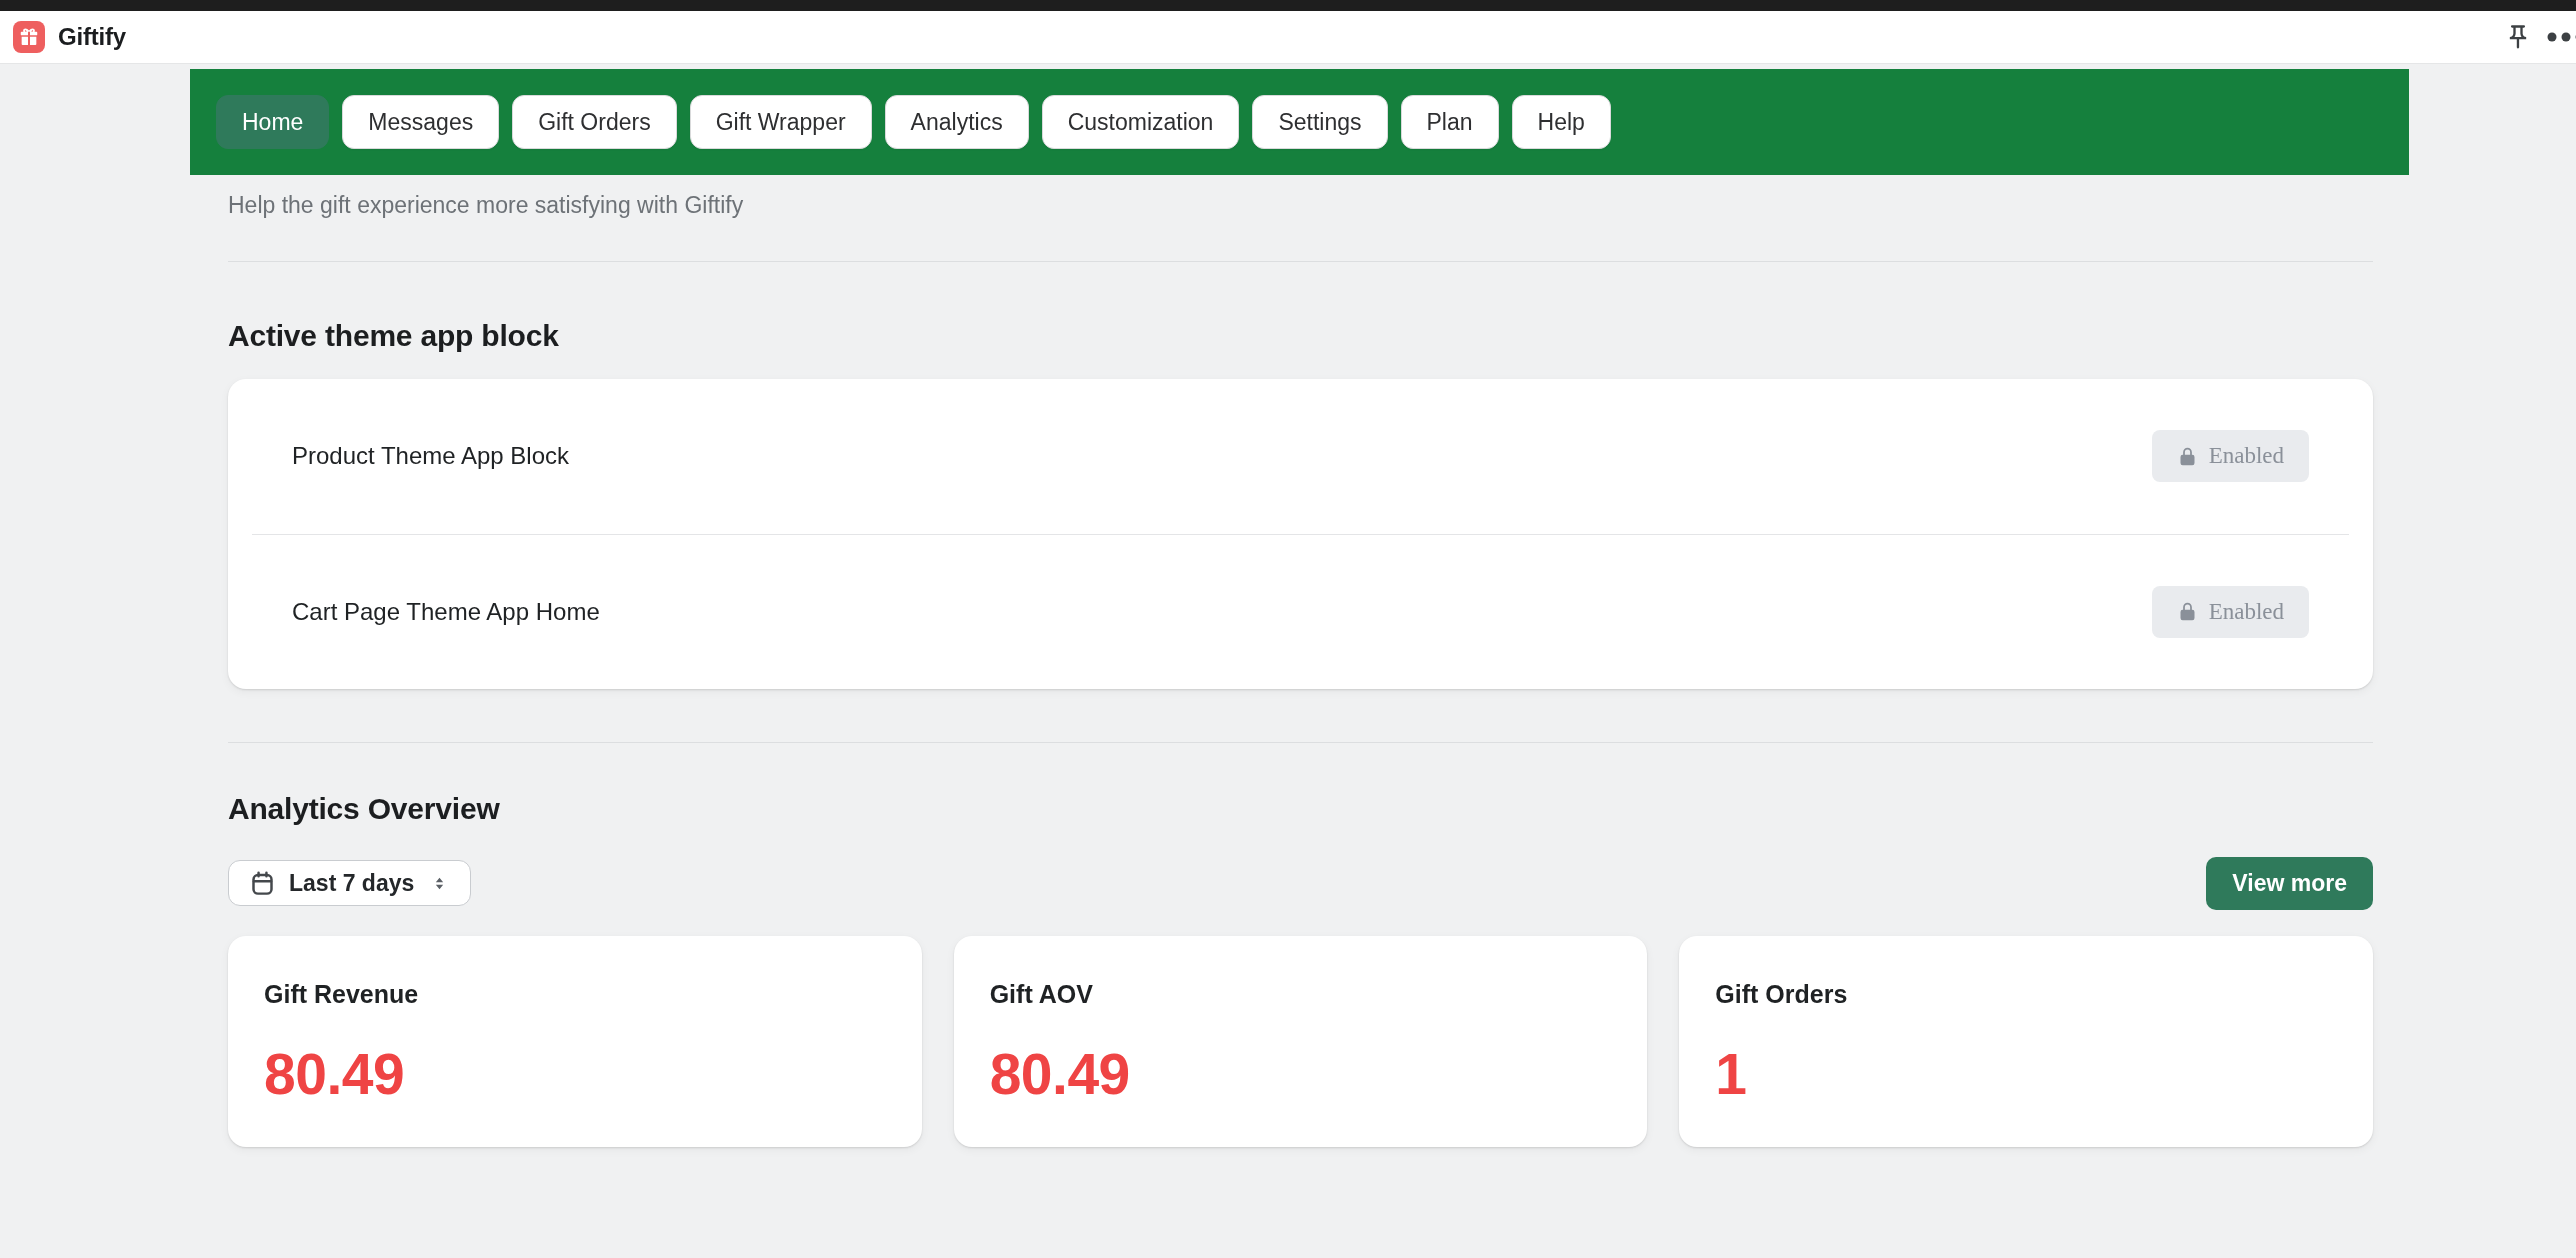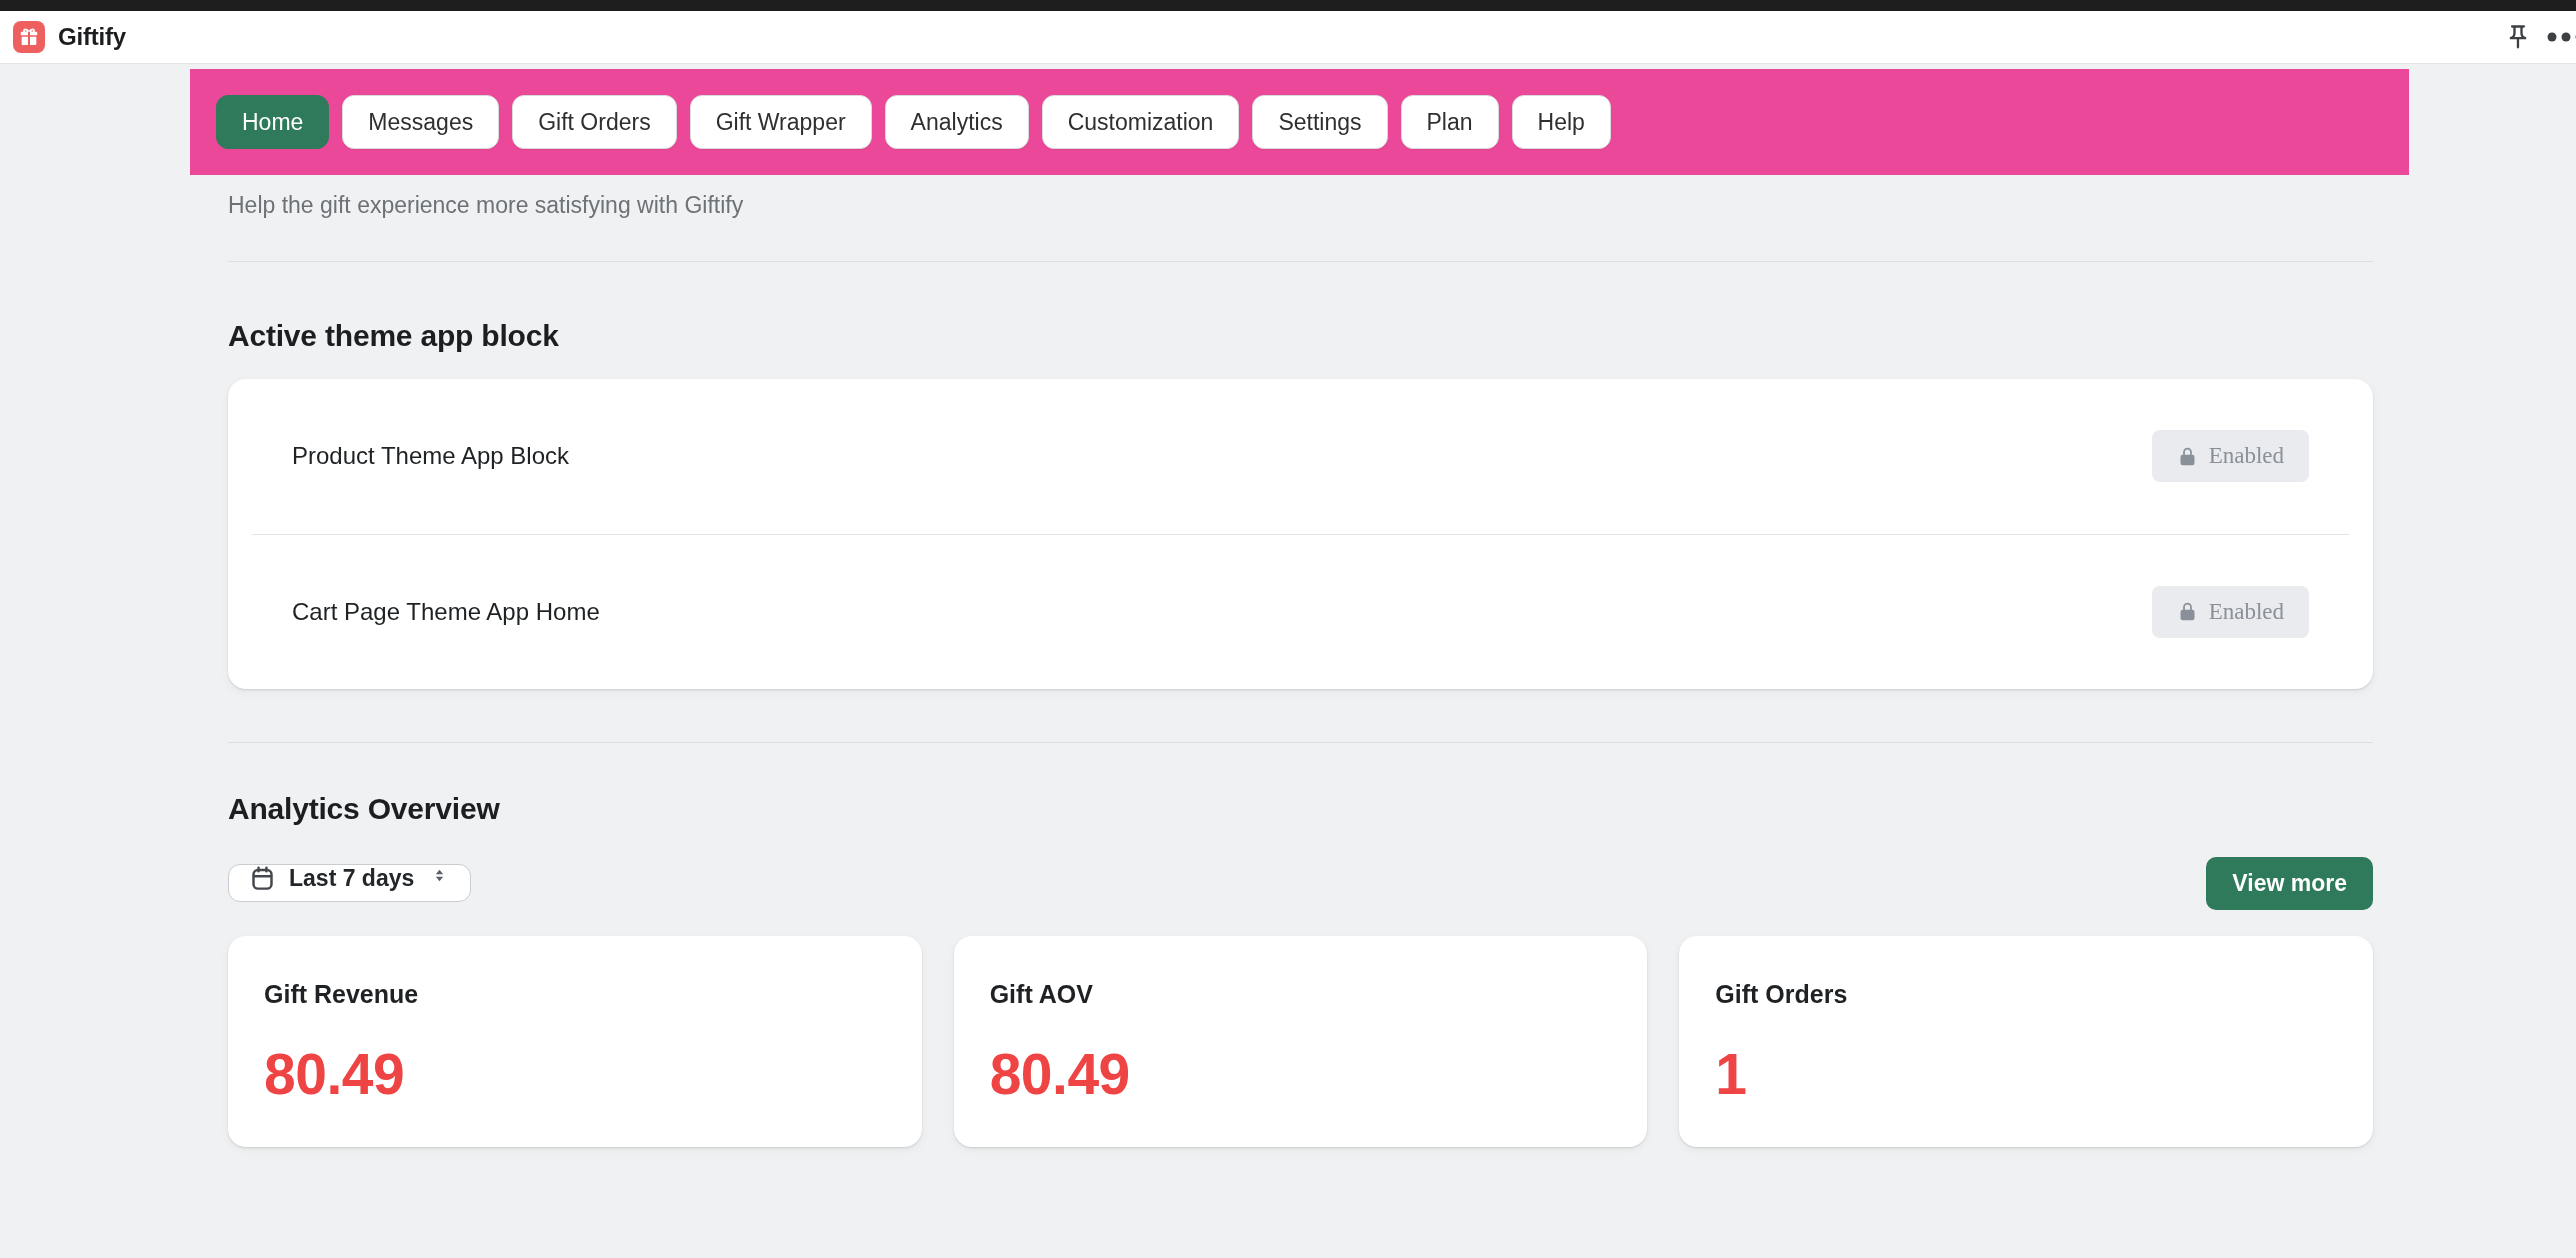--- a/index.html
+++ b/index.html
@@ -29,21 +29,21 @@
   .app-title { margin-left:13px; font-size:24px; font-weight:700; color:#1b1d1f; letter-spacing:-0.2px; }
   .header-actions { position:absolute; right:0; top:0; height:100%; display:flex; align-items:center; }
   .icon-btn { display:flex; align-items:center; justify-content:center; color:#3c4043; cursor:pointer; background:none; border:none; }
   .pin-btn svg { width:28px; height:28px; }
   .more-btn { margin-left:14px; margin-right:-16px; }
   .more-btn svg { width:46px; height:12px; }
 
   
   .nav-strip {
     position:absolute; left:190px; top:69px; width:2219px; height:106px;
-    background:#ec4899;
+    background:#15803d;
     display:flex; align-items:center;
   }
   .tabs { display:flex; gap:13px; margin-left:26px; }
   .tab {
     height:54px; padding:0 25px; border-radius:12px;
     background:#ffffff; border:1px solid #d9dadb;
     font-family:"Liberation Sans", sans-serif;
     font-size:23px; font-weight:500; color:#2e2f31;
     display:flex; align-items:center; cursor:pointer;
     box-shadow:0 1px 2px rgba(0,0,0,0.06);
@@ -78,23 +78,23 @@
     height:52px; padding:0 25px; border:none; border-radius:8px;
     background:#e9ebee; color:#8a9099;
     font-family:Liberation Serif, serif; font-size:23px; font-weight:500;
     display:flex; align-items:center; gap:11px; cursor:default;
   }
   .enabled-btn svg { width:21px; height:21px; flex:0 0 auto; }
 
   
   .controls { margin-top:30px; height:54px; display:flex; align-items:center; justify-content:space-between; }
   .date-select {
-    height:38px; padding:0 20px; background:#ffffff;
+    height:46px; padding:0 20px; background:#ffffff;
     border:1px solid #c9ccd0; border-radius:12px;
-    display:flex; gap:13px; cursor:pointer;
+    display:flex; align-items:center; gap:13px; cursor:pointer;
     font-family:"Liberation Sans", sans-serif; font-size:23px; font-weight:600; color:#24272a;
   }
   .date-select .cal-icon svg { width:27px; height:27px; display:block; color:#44484c; }
   .date-select .caret-icon svg { width:21px; height:21px; display:block; color:#5b6066; margin-left:2px; }
   .view-more {
     height:53px; padding:0 26px; border:none; border-radius:10px;
     background:#2f7a5b; color:#ffffff;
     font-family:"Liberation Sans", sans-serif; font-size:23px; font-weight:600;
     cursor:pointer;
     text-align:right;

